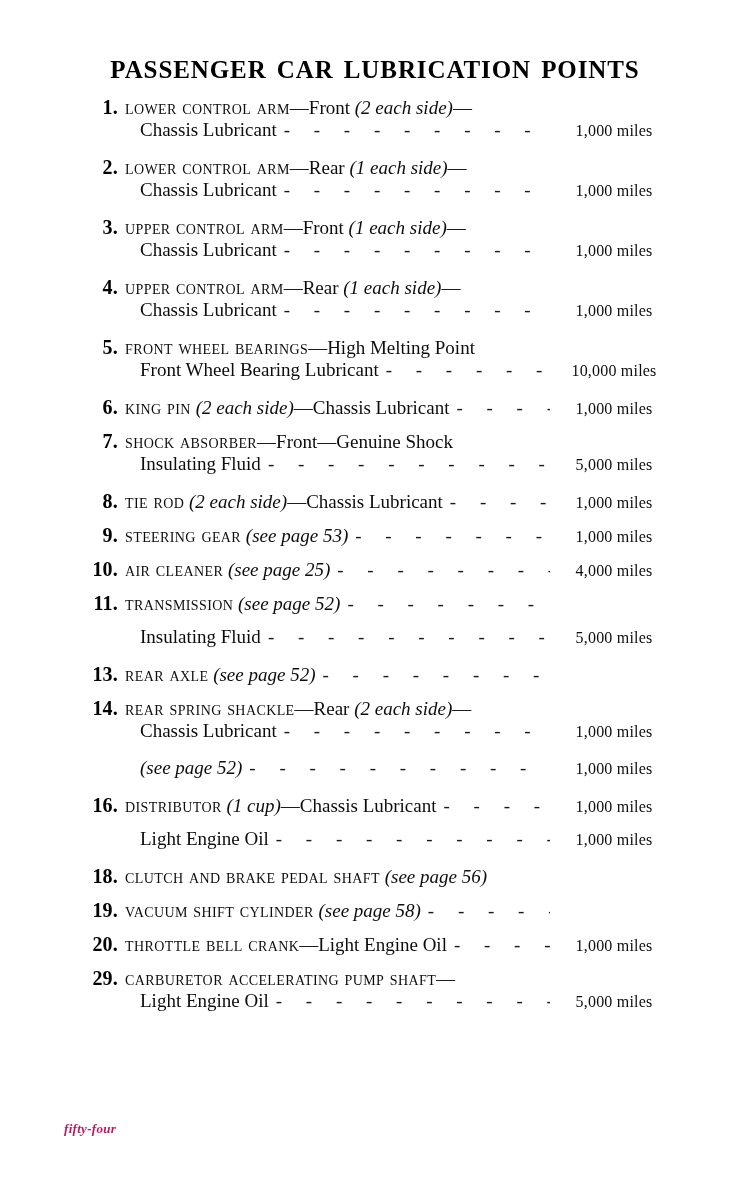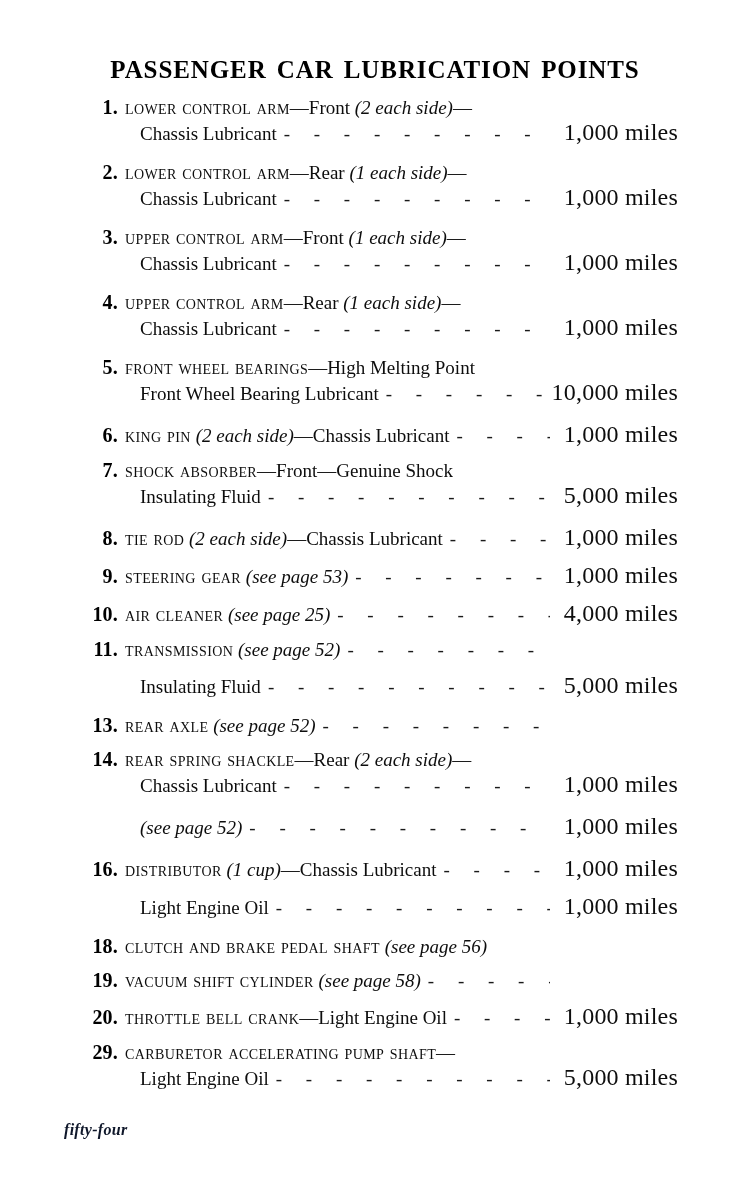--- a/index.html
+++ b/index.html
@@ -108,39 +108,39 @@
     font-size: 19px;
     letter-spacing: 9.5px;
     color: #1a1a1a;
     padding: 0 8px 0 7px;
     min-width: 10px;
   }
 
   .miles {
     width: 128px;
     min-width: 128px;
-    text-align: right;
-    font-size: 24px;
+    text-align: center;
+    font-size: 16px;
     letter-spacing: 0.2px;
   }
 
   .row-gap { height: 13px; }
   .row-gap-sm { height: 9px; }
 
   
   .folio {
     position: absolute;
     left: 64px;
     top: 1121px;
     font-family: "Liberation Serif", "DejaVu Serif", serif;
     font-style: italic;
     font-weight: bold;
-    font-size: 16px;
+    font-size: 13px;
     letter-spacing: 0.3px;
-    color: #0f172a;
+    color: #be185d;
   }
 </style>
 </head>
 <body>
 
 <div class="page">
 
   <div class="title">PASSENGER CAR LUBRICATION POINTS</div>
 
   <div class="list" id="list-root">

